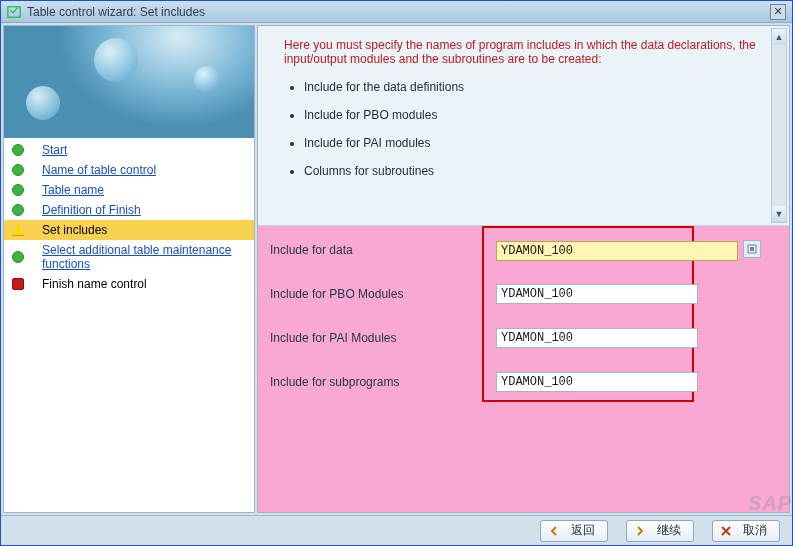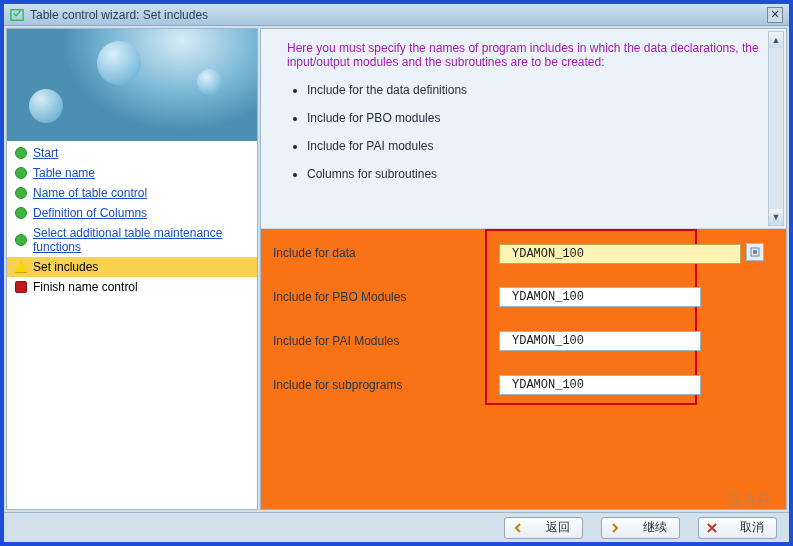--- a/index.html
+++ b/index.html
@@ -1,57 +1,57 @@
 <!DOCTYPE html>
 <html><head>
 <meta charset="utf-8">
 <style>
   html,body{margin:0;padding:0;font-family:Arial,Helvetica,sans-serif;font-size:12px;background:#fff}
   *{box-sizing:border-box}
-  .win{width:793px;height:546px;background:#d1e0ea;border:4px solid #1d4ed8;display:flex;flex-direction:column;position:relative}
+  .win{width:793px;height:546px;background:#d1e0ea;border:1px solid #1d4ed8;display:flex;flex-direction:column;position:relative}
   .titlebar{height:22px;background:linear-gradient(#cde0f0,#a9c5dd);display:flex;align-items:center;padding:0 6px;color:#2b3e56;border-bottom:1px solid #8caac4}
   .titlebar svg{width:14px;height:14px;margin-right:6px}
   .title{flex:1;font-size:12px}
   .close{width:16px;height:16px;background:#cfdce8;border:1px solid #6d8aa5;display:flex;align-items:center;justify-content:center;font-size:11px;color:#2b3e56;cursor:default}
   .body{flex:1;display:flex;padding:2px;gap:2px;background:#d1e0ea}
   .left{width:252px;display:flex;flex-direction:column;border:1px solid #9fb6c9}
   .banner{height:112px;background:radial-gradient(120px 90px at 70% 10%,#d7ecf6,#7ab7d6 60%,#4b8fb3);position:relative;overflow:hidden}
   .drop{position:absolute;border-radius:50%;background:radial-gradient(circle at 35% 30%,#e8f6fc 0%,#a9d6ec 40%,#52a0c7 100%);opacity:.9}
   .drop.d1{width:44px;height:44px;left:90px;top:12px}
   .drop.d2{width:26px;height:26px;left:190px;top:40px}
   .drop.d3{width:34px;height:34px;left:22px;top:60px}
   .steps{flex:1;background:#fff;padding:2px 0}
-  .step{display:flex;align-items:center;padding:3px 8px;gap:6px;cursor:default}
+  .step{display:flex;align-items:center;padding:3px 8px;gap:18px;cursor:default}
   .step .dot{width:12px;height:12px;border-radius:50%;background:#3fb33f;border:1px solid #2a8c2a;flex:none}
   .step.warn .dot{border-radius:0;background:#ffd700;border:1px solid #c8a500;width:12px;height:12px;clip-path:polygon(50% 0,100% 100%,0 100%)}
   .step.final .dot{border-radius:2px;background:#c21a1a;border:1px solid #8d0f0f}
   .step a{color:#1a4fbf;text-decoration:underline}
   .step.active{background:#f7d14f}
   .step.active .lbl{color:#000;text-decoration:none}
   .right{flex:1;display:flex;flex-direction:column;border:1px solid #9fb6c9}
   .instr{background:#ecf3f8;border-bottom:1px solid #c9d8e4;padding:10px 26px 8px 26px;position:relative;height:200px;overflow:hidden}
-  .instr p{margin:2px 0 10px 0;color:#a21caf}
+  .instr p{margin:2px 0 10px 0;color:#b91c1c}
   .instr ul{margin:4px 0 0 20px;padding:0}
   .instr li{margin:14px 0;color:#1d2a38}
   .instr .scroll{position:absolute;right:2px;top:2px;bottom:2px;width:16px;background:#dbe6ef;border:1px solid #b7c9d8;display:flex;flex-direction:column}
   .sbtn{height:16px;background:linear-gradient(#eef5fa,#cadbe8);display:flex;align-items:center;justify-content:center;font-size:9px;color:#456}
   .strack{flex:1}
-  .form{flex:1;background:#f97316;padding:12px 12px;position:relative}
+  .form{flex:1;background:#f9a8d4;padding:12px 12px;position:relative}
   .row{display:flex;align-items:center;height:24px;margin-bottom:20px}
   .row .lbl{width:226px;color:#25374a}
   .row .fld{position:relative}
-  .inp{width:202px;height:20px;border:1px solid #9fb6c9;background:#fff;font-family:'Courier New',monospace;font-size:12px;padding:1px 12px;color:#1a1a1a}
+  .inp{width:202px;height:20px;border:1px solid #9fb6c9;background:#fff;font-family:'Courier New',monospace;font-size:12px;padding:1px 4px;color:#1a1a1a}
   .inp.active{background:#fff4b3;border:1px solid #b8a84e}
   .f4{width:18px;height:18px;border:1px solid #9fb6c9;background:#e7eef5;margin-left:2px;display:inline-flex;align-items:center;justify-content:center}
   .f4 svg{width:10px;height:10px}
   .hl{position:absolute;border:2px solid #d00000;pointer-events:none}
   .footer{height:30px;background:#d1e0ea;display:flex;align-items:center;justify-content:flex-end;padding:0 12px;gap:18px;border-top:1px solid #9fb6c9}
-  .btn{display:flex;align-items:center;gap:19px;height:22px;padding:0 12px 0 4px;background:linear-gradient(#fdfdfd,#e7eef5);border:1px solid #8ea8be;border-radius:3px;cursor:default;font-size:12px;color:#1d2a38}
+  .btn{display:flex;align-items:center;gap:8px;height:22px;padding:0 12px 0 4px;background:linear-gradient(#fdfdfd,#e7eef5);border:1px solid #8ea8be;border-radius:3px;cursor:default;font-size:12px;color:#1d2a38}
   .btn .ic{width:18px;height:16px;display:flex;align-items:center;justify-content:center}
-  .wm{position:absolute;right:18px;bottom:30px;color:#8c8c8c;font-size:20px;font-weight:bold;letter-spacing:1px;pointer-events:none;opacity:.35;font-style:italic}
+  .wm{position:absolute;right:0;bottom:30px;color:#8c8c8c;font-size:20px;font-weight:bold;letter-spacing:1px;pointer-events:none;opacity:.35;font-style:italic}
 </style>
 </head>
 <body>
 
 <div class="win">
   <div class="titlebar">
     <svg viewBox="0 0 16 16">
         <rect x="1" y="2" width="14" height="12" fill="none" stroke="#2b5" stroke-width="1.5"></rect>
         <path d="M4 6 l3 3 l5 -6" fill="none" stroke="#2b5" stroke-width="1.5"></path>
       </svg>
@@ -66,37 +66,37 @@
           <div class="drop d2"></div>
           <div class="drop d3"></div>
       </div>
       <div class="steps">
         <div class="step">
             <span class="dot"></span>
             <a class="lbl">Start</a>
           </div>
         <div class="step">
             <span class="dot"></span>
+            <a class="lbl">Name of table control</a>
+          </div>
+        <div class="step">
+            <span class="dot"></span>
             <a class="lbl">Table name</a>
           </div>
         <div class="step">
             <span class="dot"></span>
-            <a class="lbl">Name of table control</a>
+            <a class="lbl">Definition of Finish</a>
           </div>
-        <div class="step">
+        <div class="step warn active">
             <span class="dot"></span>
-            <a class="lbl">Definition of Columns</a>
+            <span class="lbl">Set includes</span>
           </div>
         <div class="step">
             <span class="dot"></span>
             <a class="lbl">Select additional table maintenance functions</a>
-          </div>
-        <div class="step warn active">
-            <span class="dot"></span>
-            <span class="lbl">Set includes</span>
           </div>
         <div class="step final">
             <span class="dot"></span>
             <span class="lbl">Finish name control</span>
           </div>
       </div>
     </div>
 
     <div class="right">
       <div class="instr">

